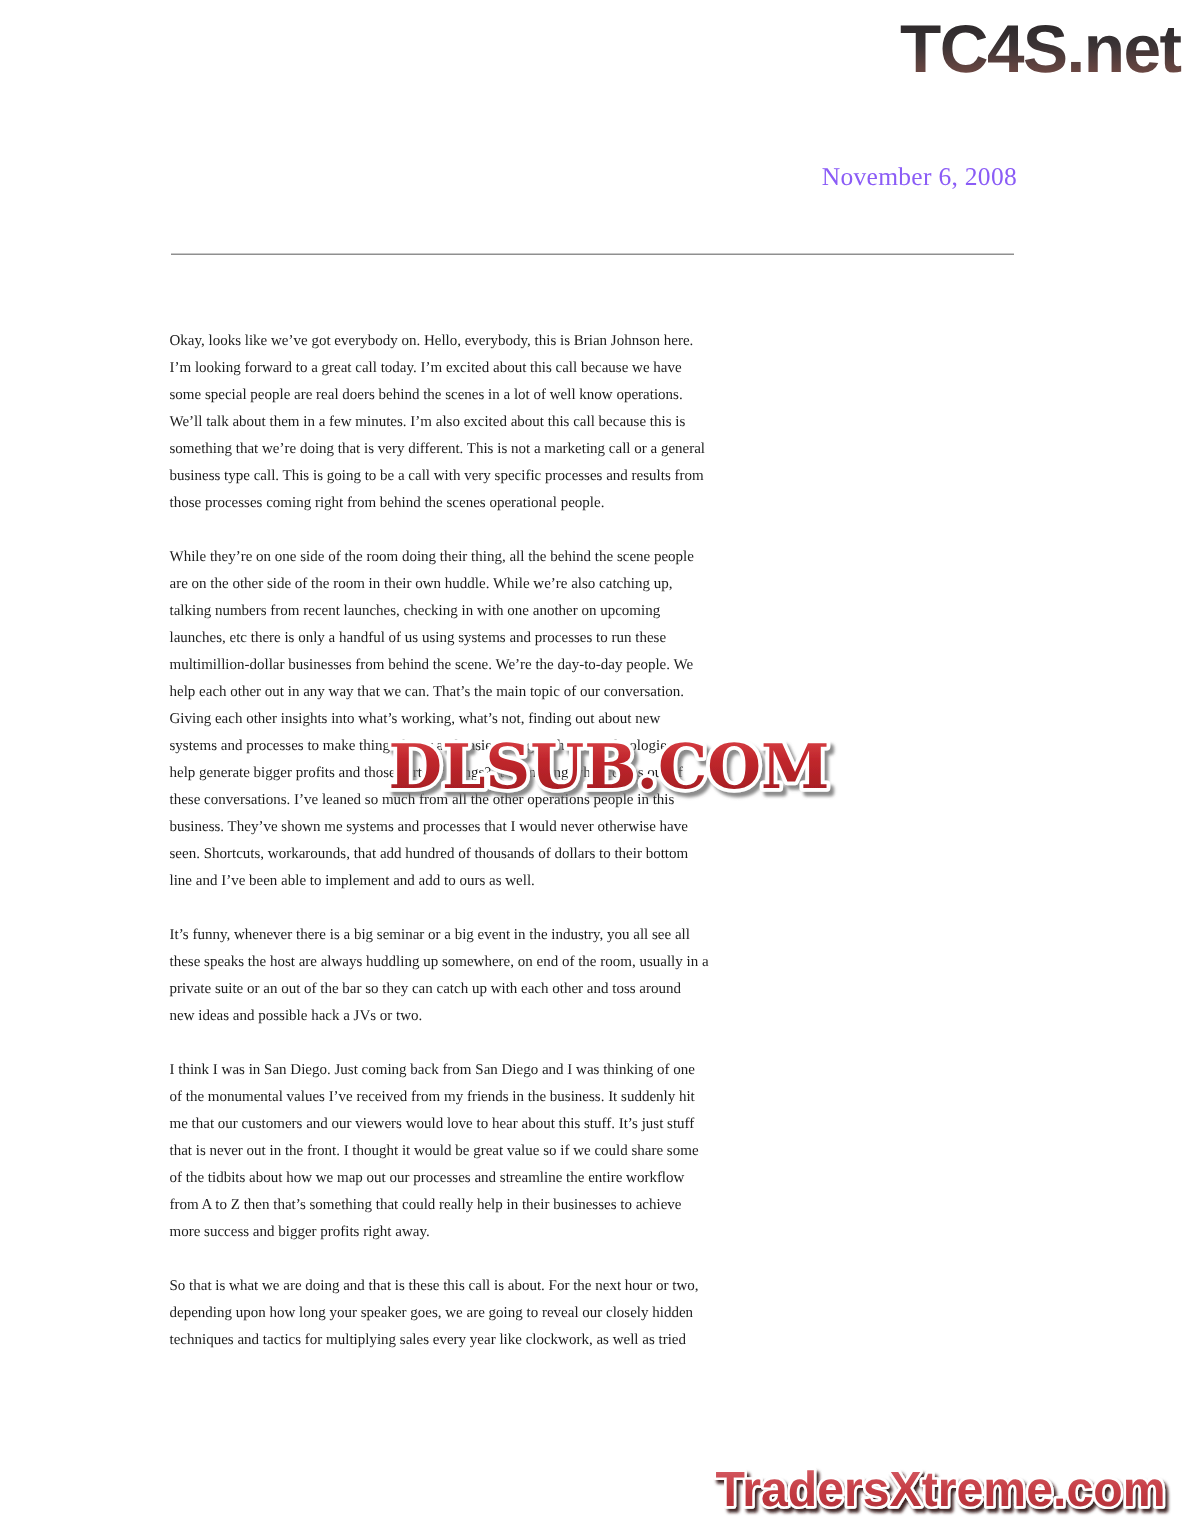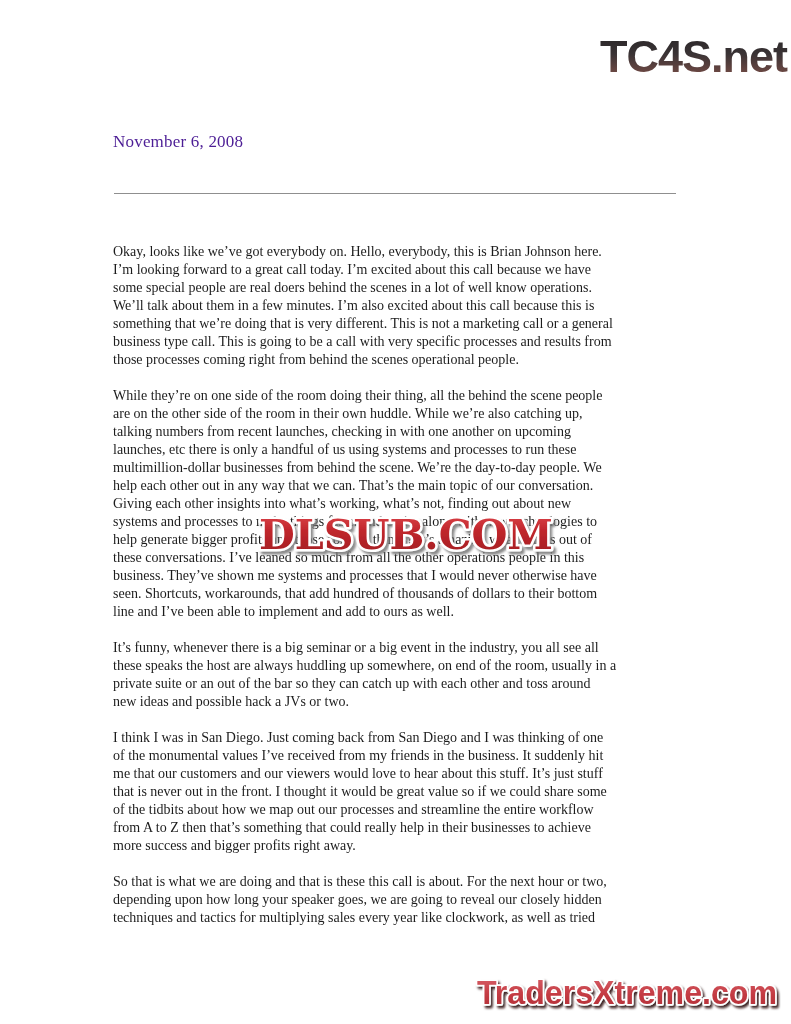--- a/index.html
+++ b/index.html
@@ -1,41 +1,41 @@
 <!DOCTYPE html>
 <html><head>
 <meta charset="utf-8">
 <style>
   html,body{margin:0;padding:0;}
   body{
     width:791px;height:1024px;position:relative;overflow:hidden;
     background:#ffffff;
     font-family:"Liberation Serif", serif;
   }
-  .page{position:absolute;inset:0;background:#ffffff;margin-top:24px;}
+  .page{position:absolute;inset:0;background:#ffffff;}
 
   
   .tc4s-logo{position:absolute;top:2px;right:0px;width:200px;height:62px;}
 
   
   .doc-date{
     position:absolute;top:108px;left:113px;width:565px;
-    text-align:left;font-size:17px;color:#4c1d95;letter-spacing:0.2px;
+    text-align:right;font-size:17px;color:#8b5cf6;letter-spacing:0.2px;
   }
 
   
   .doc-rule{
     position:absolute;top:169px;left:114px;width:562px;height:0;
     border-top:1.5px solid #8f8f8f;
   }
 
   
   .doc-body{
     position:absolute;top:219px;left:113px;width:600px;
-    font-size:14px;line-height:18px;color:#1c1c1c;
+    font-size:10px;line-height:18px;color:#1c1c1c;
   }
   .doc-body p{white-space:pre-line;margin:0 0 18px 0;}
 
   
   .watermark{
     position:absolute;left:250px;top:483px;width:312px;height:58px;
     pointer-events:none;
   }
 
   

